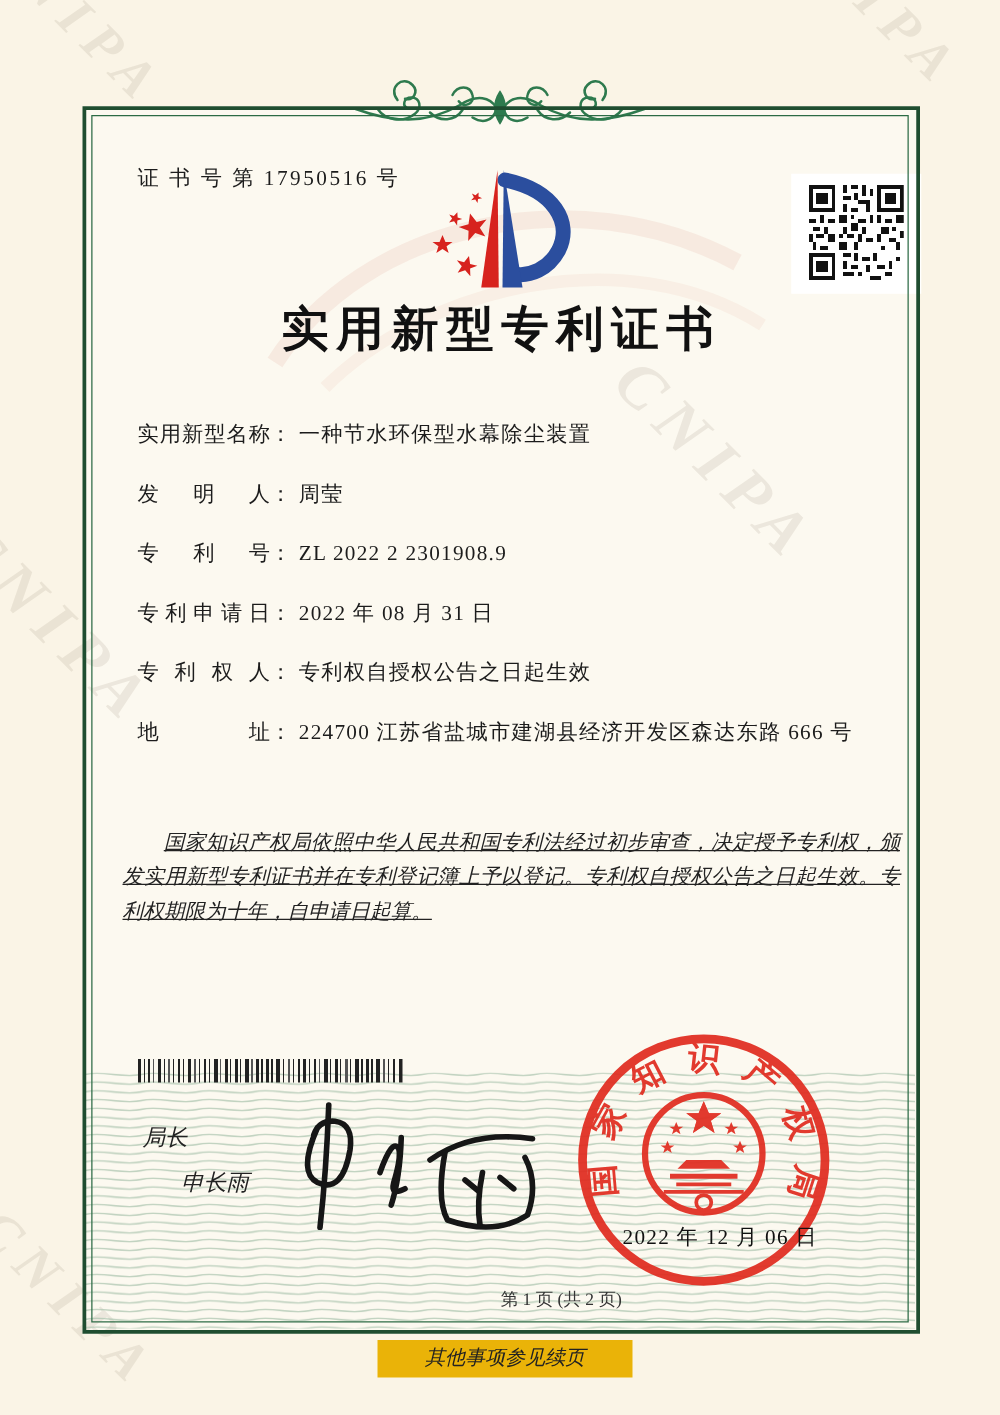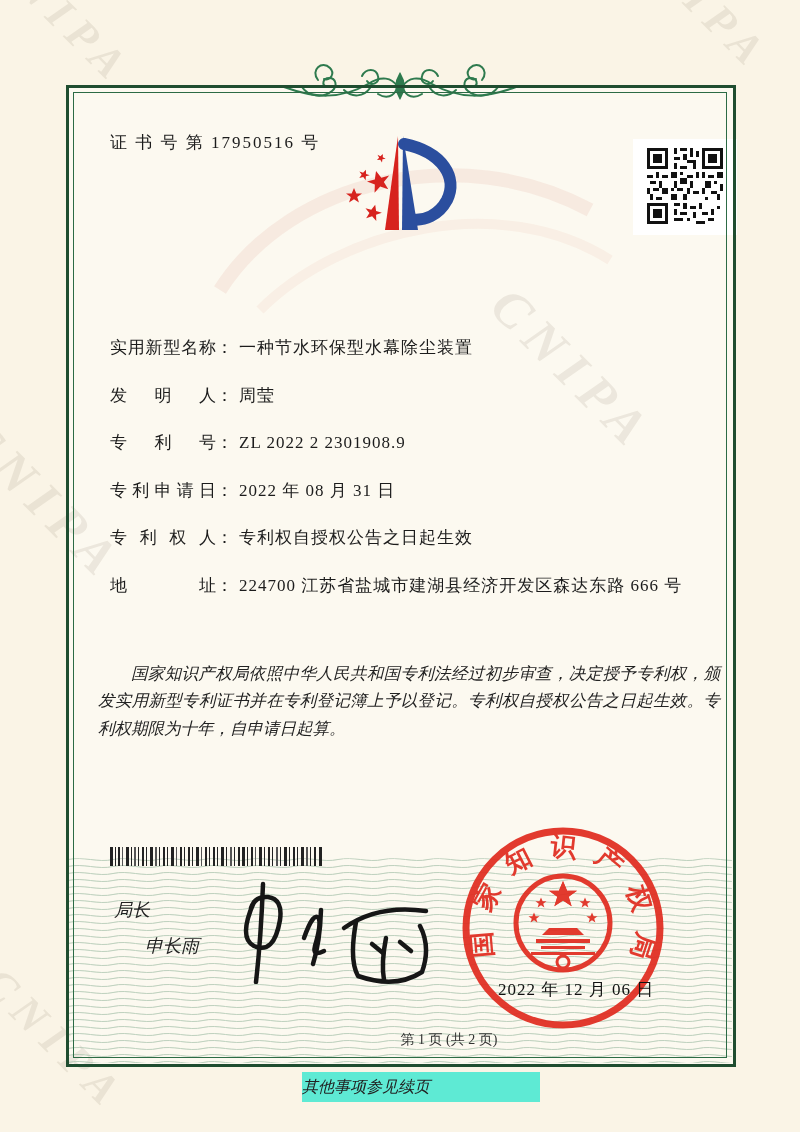--- a/index.html
+++ b/index.html
@@ -30,29 +30,29 @@
     font-size:38px;font-weight:bold;letter-spacing:6px;color:#111;
   }
   .field-row{position:absolute;left:110px;font-size:17px;white-space:nowrap;}
   .lbl{display:inline-block;width:106px;text-align:justify;text-align-last:justify;text-justify:inter-character;}
   .colon{display:inline-block;margin-right:6px;}
   .val{letter-spacing:1px;}
   .grant-no{position:absolute;left:290px;top:0;white-space:nowrap;}
   .paras{
     position:absolute;left:98px;top:660px;width:622px;
     font-size:16.5px;line-height:1.66;text-align:justify;
-    font-style:italic;color:#222;
+    font-style:italic;color:#222;text-decoration:underline;
   }
   .paras p{margin:0;text-indent:2em;}
   .signer{position:absolute;left:114px;font-size:18px;font-style:italic;color:#222;}
   .seal-date{position:absolute;left:498px;top:978px;font-size:17px;letter-spacing:1px;color:#111;z-index:2;}
   .page-info{position:absolute;left:66px;top:1031px;width:670px;text-align:center;font-size:14px;color:#333;margin-left:48px;}
   .note-box{
-    position:absolute;left:302px;top:1072px;width:238px;height:30px;line-height:30px;
-    background:#5eead4;text-align:left;font-size:16px;font-style:italic;color:#222;
+    position:absolute;left:302px;top:1072px;width:204px;height:30px;line-height:30px;
+    background:#eab308;text-align:center;font-size:16px;font-style:italic;color:#222;
   }
   .qr-patch{position:absolute;left:633px;top:139px;width:104px;height:96px;background:#ffffff;}
   svg{display:block;}
 </style>
 </head>
 <body>
 
 <div class="frame-bg"></div>
 
 <div class="wm" style="left:-30px;top:-12px;font-size:44px;">CNIPA</div>
@@ -116,20 +116,21 @@
       <path fill-rule="evenodd" d="M18,0h7v7h-7z M19,1v5h5v-5z M20,2h3v3h-3z"></path>
       <path fill-rule="evenodd" d="M0,18h7v7h-7z M1,19v5h5v-5z M2,20h3v3h-3z"></path>
       <path d="M9,0h1v2h-1z M11,0h2v1h-2z M14,0h1v3h-1z M16,1h1v2h-1z M9,3h2v1h-2z M12,2h1v2h-1z M13,4h3v1h-3z M9,5h1v2h-1z M11,6h2v1h-2z M15,5h1v2h-1z
                M0,9h2v1h-2z M3,8h1v2h-1z M5,9h2v1h-2z M1,11h2v1h-2z M4,11h1v2h-1z M0,13h1v2h-1z M2,13h2v1h-2z M5,13h2v2h-2z M1,15h1v2h-1z M3,16h2v1h-2z
                M8,8h2v2h-2z M11,8h1v1h-1z M13,9h2v1h-2z M16,8h1v2h-1z M9,11h1v2h-1z M11,10h2v2h-2z M14,11h1v2h-1z M8,13h1v1h-1z M10,13h2v1h-2z M13,13h1v2h-1z M15,14h2v1h-2z M8,15h2v2h-2z M12,15h1v2h-1z
                M18,8h1v2h-1z M20,9h2v1h-2z M23,8h2v2h-2z M19,11h2v2h-2z M22,11h1v1h-1z M24,12h1v2h-1z M18,13h1v2h-1z M21,14h2v1h-2z M23,15h1v2h-1z M19,16h1v1h-1z
                M9,18h2v1h-2z M12,18h1v2h-1z M14,19h2v1h-2z M17,18h1v2h-1z M9,20h1v2h-1z M11,21h2v1h-2z M15,21h1v2h-1z M18,21h2v1h-2z M21,20h1v2h-1z M23,19h1v1h-1z M9,23h3v1h-3z M13,23h1v1h-1z M16,24h3v1h-3z M20,23h2v1h-2z"></path>
     </g>
   </svg>
 
+  <div class="title">实用新型专利证书</div>
 
   <div class="field-row" style="top:336px;">
     <span class="lbl">实用新型名称</span><span class="colon">：</span><span class="val">一种节水环保型水幕除尘装置</span>
   </div>
   <div class="field-row" style="top:384px;">
     <span class="lbl">发明人</span><span class="colon">：</span><span class="val">周莹</span>
   </div>
   <div class="field-row" style="top:431px;">
     <span class="lbl">专利号</span><span class="colon">：</span><span class="val">ZL 2022 2 2301908.9</span>
   </div>

